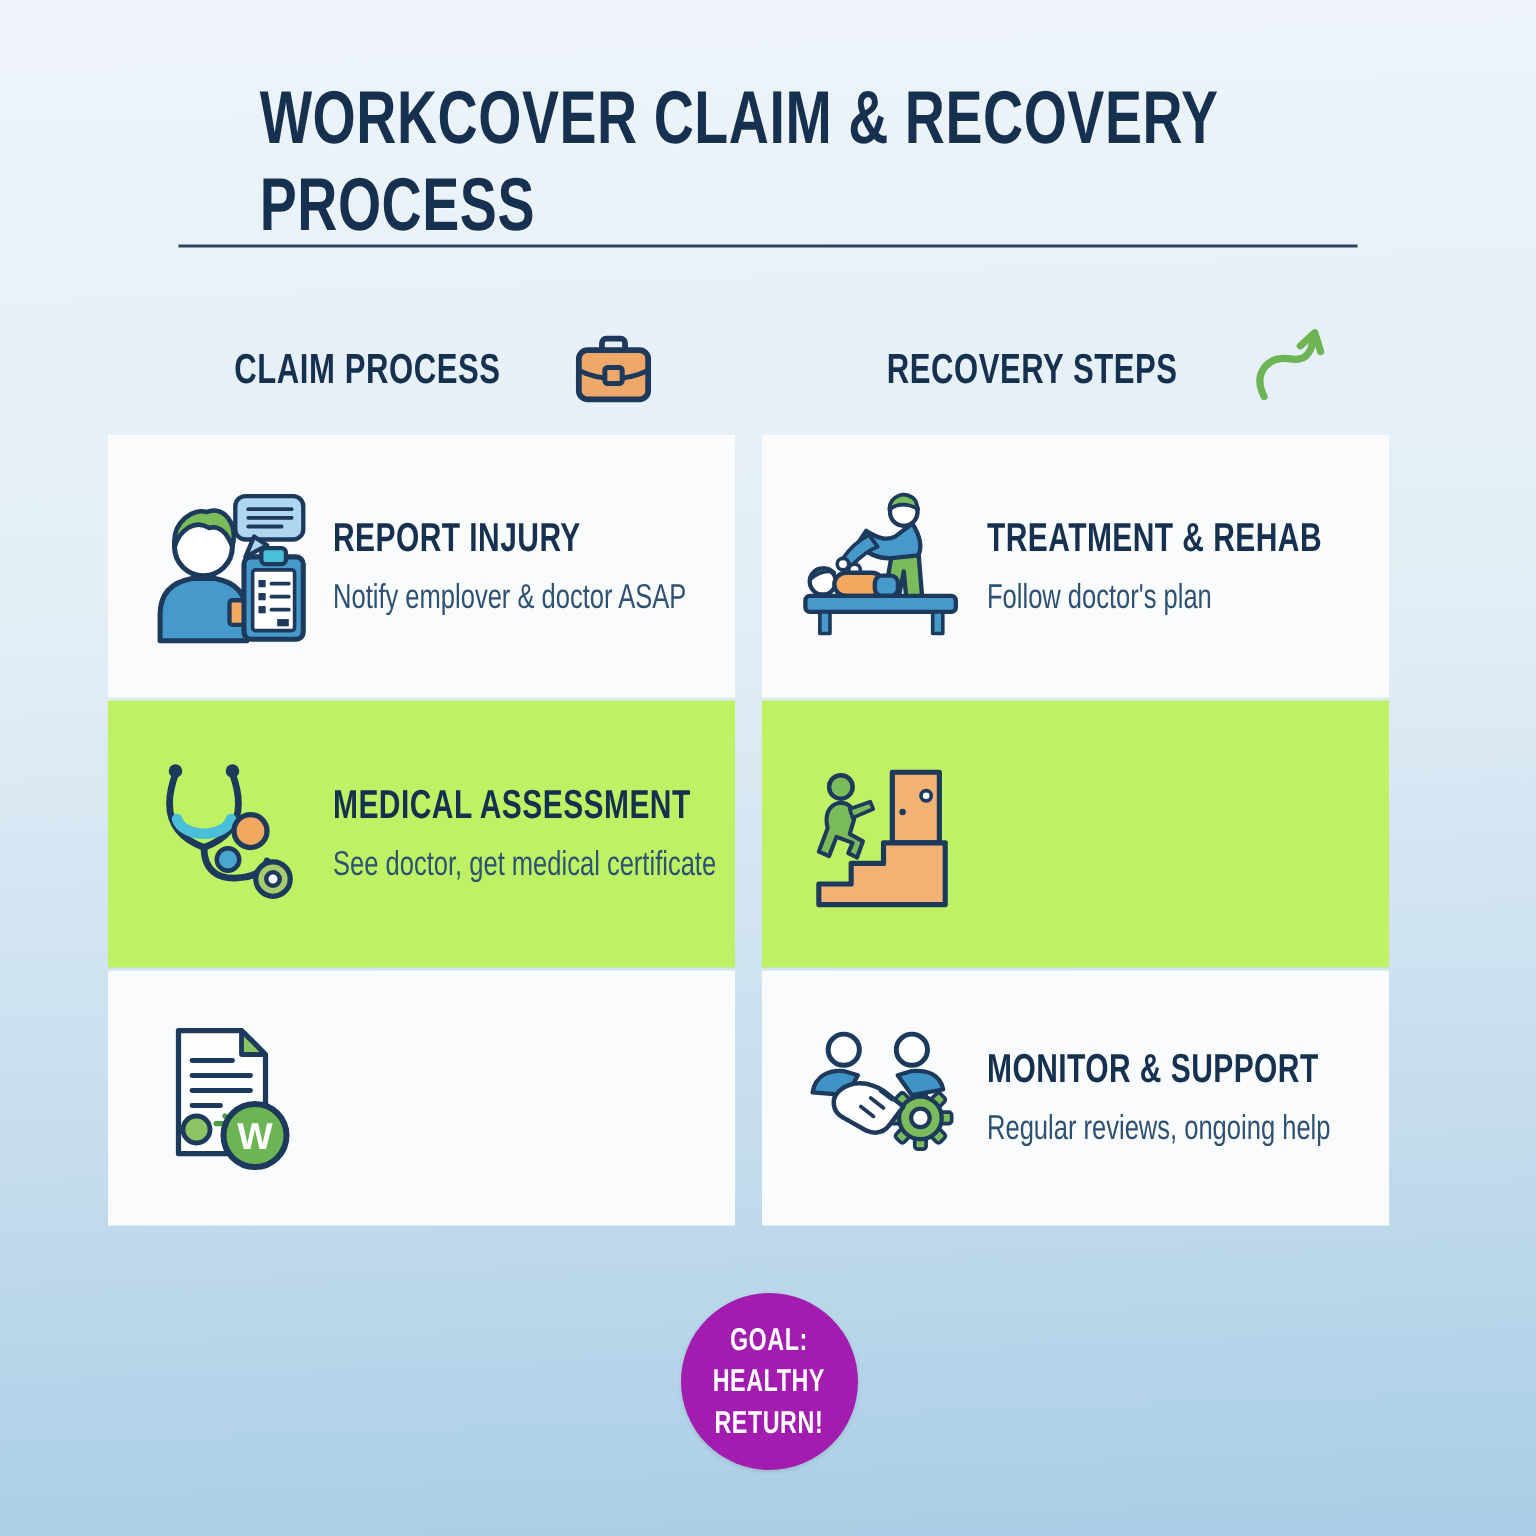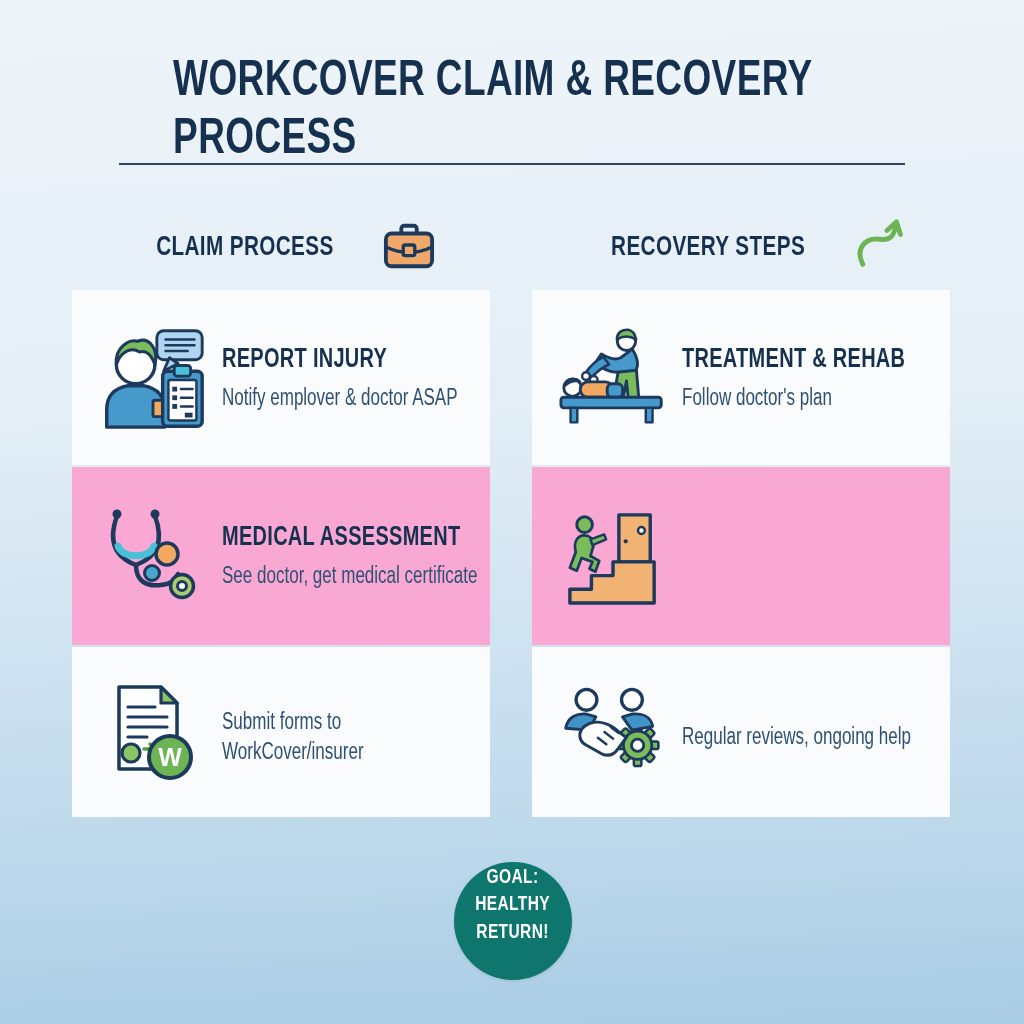--- a/index.html
+++ b/index.html
@@ -20,42 +20,42 @@
     text-shadow:0 1px 1px rgba(255,255,255,.6);
     margin-left:40px;
   }
   .divider{top:163px;left:119px;width:786px;height:2px;background:#31445f;}
 
   .col-header{
     top:216px;height:60px;display:flex;align-items:center;justify-content:center;gap:16px;
   }
   .col-header .hdr-label{color:#16314f;font-size:28px;font-weight:bold;letter-spacing:.5px;}
   .col-left{left:72px;width:418px;}
-  .col-right{left:536px;width:418px;}
+  .col-right{left:516px;width:418px;}
 
   .card{
     width:418px;display:flex;align-items:center;box-sizing:border-box;
     padding:0 8px 0 20px;
   }
   .bg-white{background:#f9fbfc;}
-  .bg-blue{background:#f9a8d4;}
+  .bg-blue{background:#bef264;}
   .card .icon-box{width:122px;min-width:122px;display:flex;align-items:center;justify-content:center;}
   .card .txt{display:flex;flex-direction:column;justify-content:center;margin-left:8px;}
   .card-title{color:#16314f;font-size:27px;font-weight:bold;letter-spacing:.4px;line-height:1.15;}
   .card-sub{color:#2e5173;font-size:23px;font-weight:400;margin-top:9px;line-height:1.3;}
 
   .r1{top:290px;height:175px;}
   .r2{top:467px;height:178px;}
   .r3{top:647px;height:170px;}
   .cl{left:72px;}
-  .cr{left:532px;}
+  .cr{left:508px;}
 
   .goal{
     top:862px;left:454px;width:118px;height:118px;border-radius:50%;
-    background:#0f766e;display:flex;justify-content:center;
+    background:#a21caf;display:flex;align-items:center;justify-content:center;
     box-shadow:0 1px 3px rgba(60,90,60,.18);
   }
   .goal-text{color:#ffffff;font-size:21px;font-weight:bold;text-align:center;line-height:1.3;letter-spacing:.5px;}
 
   svg{display:block;}
 </style>
 </head>
 <body>
 
 <div class="abs page-title">
@@ -159,22 +159,20 @@
         <line x1="21" y1="46" x2="60" y2="46" stroke-width="3.2"></line>
         <line x1="21" y1="56" x2="40" y2="56" stroke-width="3.2"></line>
         <circle cx="24" cy="72" r="9" fill="#8cc363" stroke-width="3.2"></circle>
         <path d="M37,68 h11 m-5,-5 l6,5 l-6,5" fill="none" stroke="#4d9e3f" stroke-width="3.5"></path>
         <circle cx="63" cy="76" r="21" fill="#6db455" stroke-width="4"></circle>
         <text x="63" y="85" text-anchor="middle" font-size="25" font-weight="bold" fill="#ffffff" stroke="none">W</text>
       </g>
     </svg>
   </div>
   <div class="txt">
-    <span class="card-sub"><span class="squeeze">Submit forms to
-WorkCover/insurer</span></span>
   </div>
 </div>
 
 <div class="abs card bg-white r1 cr">
   <div class="icon-box">
     <svg width="108" height="102" viewBox="0 0 112 104">
       <g stroke="#1d3a5c" stroke-linejoin="round" stroke-linecap="round">
         <path d="M62,42 L80,40 L83,76 L72,76 L70,55 L66,76 L56,76 Z" fill="#7abb5b" stroke-width="3"></path>
         <path d="M76,22 C81,30 83,38 80,44 L60,46 C52,46 44,42 38,36 L44,27 C52,32 58,34 64,31 Z" fill="#4599cb" stroke-width="3"></path>
         <path d="M46,30 C38,34 32,40 28,46 L34,51 C40,45 46,40 52,38 Z" fill="#4599cb" stroke-width="2.6"></path>
@@ -237,20 +235,21 @@
         <circle cx="28" cy="16" r="11" fill="#fdfdfd" stroke-width="3.5"></circle>
         <circle cx="76" cy="16" r="11" fill="#fdfdfd" stroke-width="3.5"></circle>
         <path d="M6,46 C8,34 18,30 28,31 L38,34 L30,48 Z" fill="#3f93c6" stroke-width="3"></path>
         <path d="M98,44 C96,33 86,30 76,31 L66,34 L76,48 Z" fill="#3f93c6" stroke-width="3"></path>
         <path d="M26,44 C18,50 20,60 28,64 L44,73 C51,76 57,74 61,68 L70,56 L56,45 C45,38 34,38 26,44 Z" fill="#fdfdfd" stroke-width="3.2"></path>
         <path d="M40,56 l9,7 M47,50 l9,7 M54,45 l8,6" fill="none" stroke-width="2.6"></path>
       </g>
     </svg>
   </div>
   <div class="txt">
+    <span class="card-title"><span class="squeeze">MONITOR &amp; SUPPORT</span></span>
     <span class="card-sub"><span class="squeeze">Regular reviews, ongoing help</span></span>
   </div>
 </div>
 
 <div class="abs goal">
   <span class="goal-text">
     <span class="squeeze-c">GOAL:
 HEALTHY
 RETURN!</span>
   </span>

